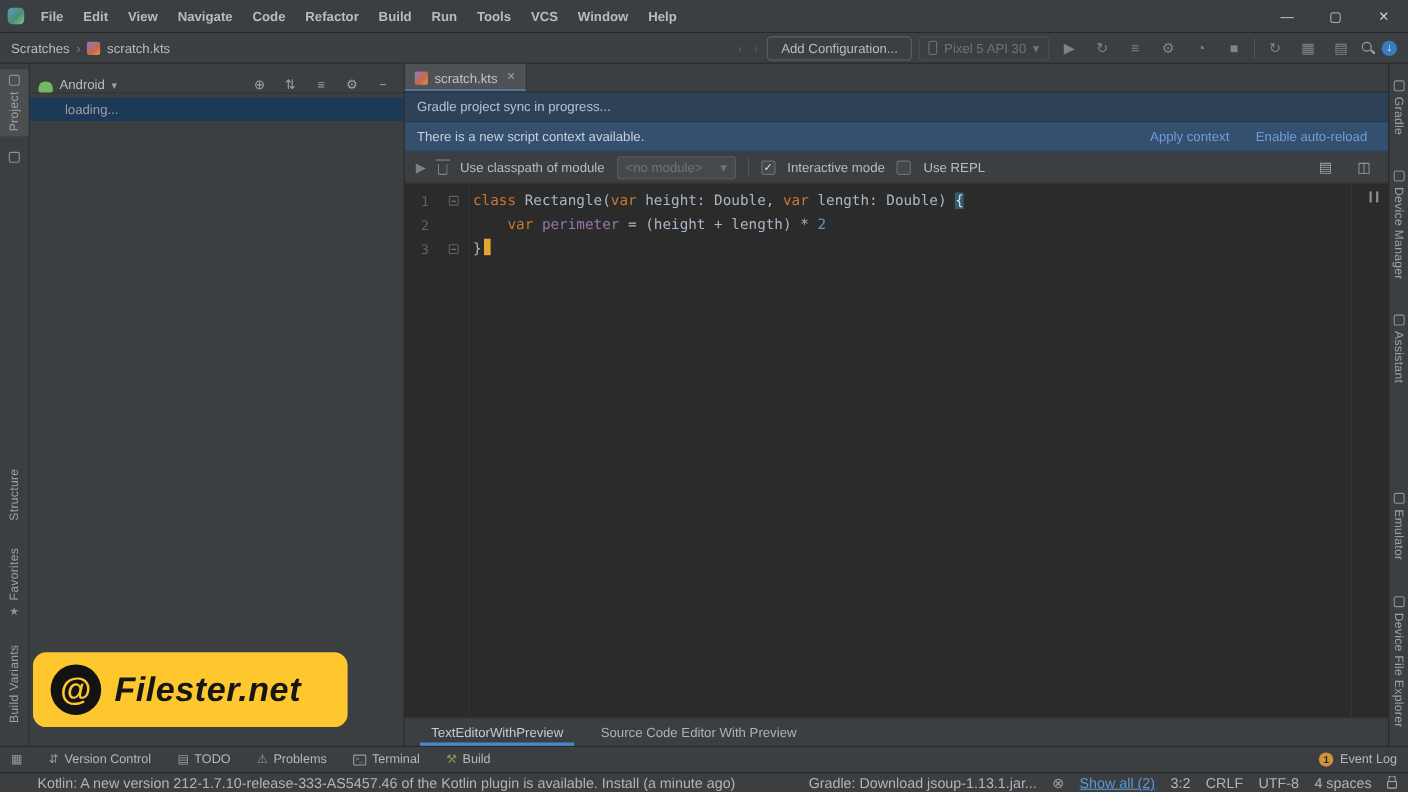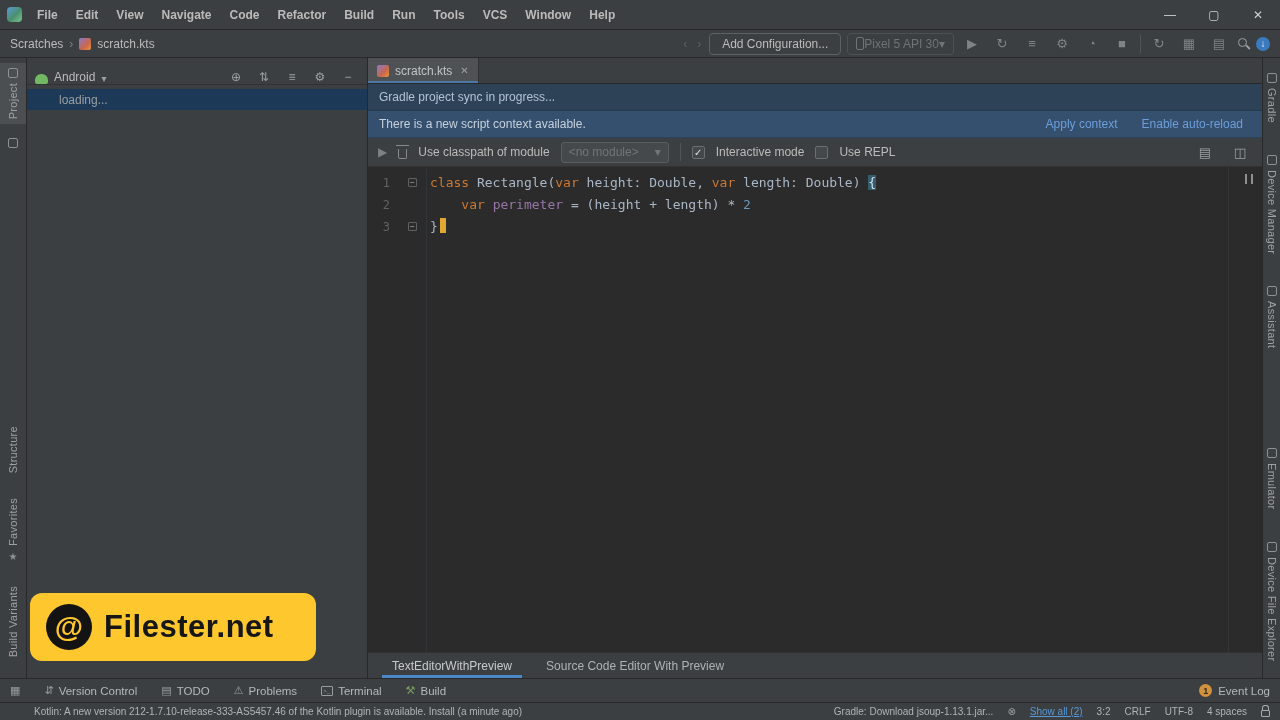--- a/index.html
+++ b/index.html
@@ -24,21 +24,21 @@
   
   .navbar { height:28px; background:#3c3f41; border-bottom:1px solid #282828;
     display:flex; align-items:center; padding:0 10px; gap:6px; }
   .crumb { color:#bbbbbb; }
   .crumb-sep { color:#7d8082; }
   .kts-icon { display:inline-block; width:12px; height:12px; border-radius:2px;
     background:linear-gradient(135deg,#8b7ac9 0%,#c9674a 60%,#e89440 100%); }
   .dim-ico { color:#5c6062; font-size:12px; padding:0 2px; }
   .add-config-btn { border:1px solid #5e6163; border-radius:4px; height:22px; line-height:20px;
     padding:0 12px; color:#bbbbbb; background:transparent; font-size:12px; }
-  .device-combo { display:flex; align-items:center; border:1px solid #4c5052;
+  .device-combo { display:flex; align-items:center; gap:6px; border:1px solid #4c5052;
     border-radius:4px; height:22px; padding:0 8px; color:#6e7376; }
   .phone-icon { width:8px; height:13px; border:1.5px solid #6e7376; border-radius:2px; }
   .tb-ico { width:24px; text-align:center; color:#7e8386; font-size:13px; }
   .search-icon { position:relative; width:13px; height:13px; display:inline-block; }
   .search-icon::before { content:""; position:absolute; left:1px; top:1px; width:7px; height:7px;
     border:1.5px solid #9da0a2; border-radius:50%; }
   .search-icon::after { content:""; position:absolute; right:0px; bottom:1px; width:5px; height:1.5px;
     background:#9da0a2; transform:rotate(45deg); transform-origin:right center; }
   .update-dot { width:14px; height:14px; border-radius:50%; background:#3a7bbf; color:#e8eef3;
     font-size:10px; display:flex; align-items:center; justify-content:center; }
@@ -123,34 +123,34 @@
   .bb-ico { color:#989c9e; font-size:11px; }
   .bb-ico.green { color:#7a9c5e; }
   .term-icon { width:12px; height:10px; border:1px solid #989c9e; border-radius:1px;
     font-size:6px; line-height:8px; padding-left:1px; color:#989c9e; }
   .eventlog { margin-left:auto; display:flex; align-items:center; gap:6px; }
   .el-badge { width:13px; height:13px; border-radius:50%; background:#d2913c; color:#2b2b2b;
     font-size:9px; font-weight:bold; display:flex; align-items:center; justify-content:center; }
 
   
   .statusbar { height:18px; background:#3c3f41; border-top:1px solid #282828;
-    display:flex; align-items:center; padding:0 10px 0 34px; font-size:10px; color:#b0b4b8; white-space:nowrap;gap:40px; }
+    display:flex; align-items:center; padding:0 10px 0 34px; font-size:13px; color:#b0b4b8; white-space:nowrap;gap:40px; }
   .sb-right { margin-left:auto; display:flex; align-items:center; gap:14px; }
   .sb-link { color:#5899d6; text-decoration:underline; cursor:pointer; }
   .sb-dismiss { color:#9da0a2; }
   .lock-icon { position:relative; width:9px; height:7px; border:1.2px solid #a6aaad; border-radius:1px; margin-top:4px; }
   .lock-icon::before { content:""; position:absolute; width:5px; height:5px; border:1.2px solid #a6aaad;
     border-bottom:none; border-radius:3px 3px 0 0; top:-6px; left:0px; }
 
   
   .watermark { position:absolute; left:30px; top:593px; width:286px; height:68px; background:#ffc72e;
     border-radius:12px; display:flex; align-items:center; gap:12px; padding:0 16px; z-index:50; }
   .wm-logo { width:46px; height:46px; border-radius:50%; background:#131313; color:#ffc72e; flex:none;
     display:flex; align-items:center; justify-content:center; font-size:29px; font-weight:bold; }
-  .wm-text { font-size:31px; font-weight:bold; color:#161616; letter-spacing:.5px; }
+  .wm-text { font-size:31px; font-weight:bold; color:#161616; letter-spacing:.5px;font-style:italic; }
 </style>
 </head>
 <body>
 
 <div class="app">
 
   <div class="titlebar">
     <span class="as-logo"></span>
     <span class="menu-item">File</span>
     <span class="menu-item">Edit</span>

